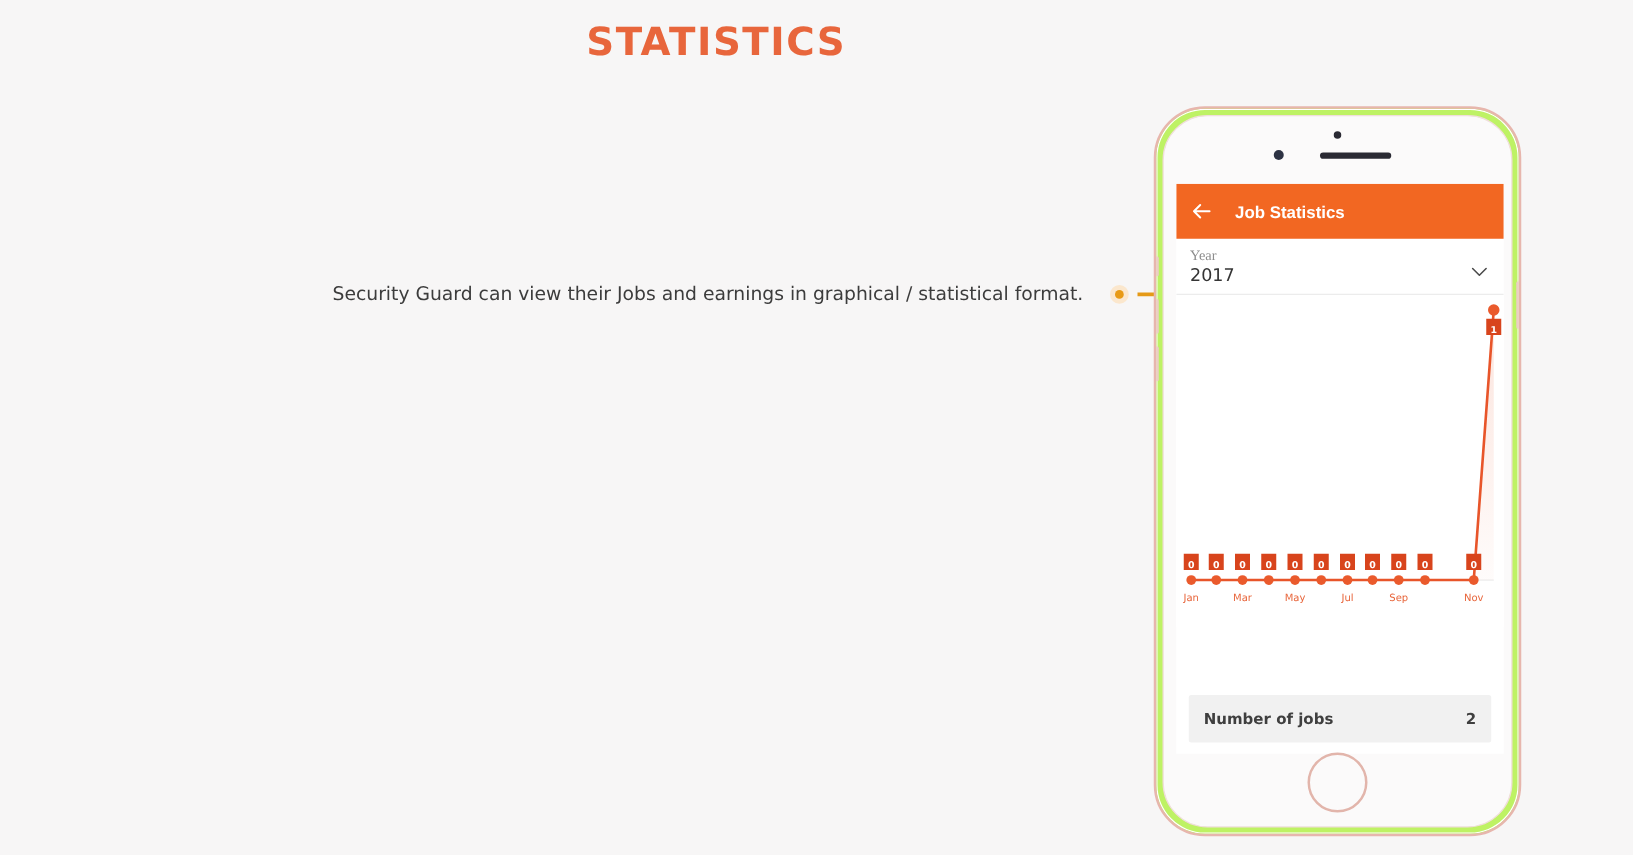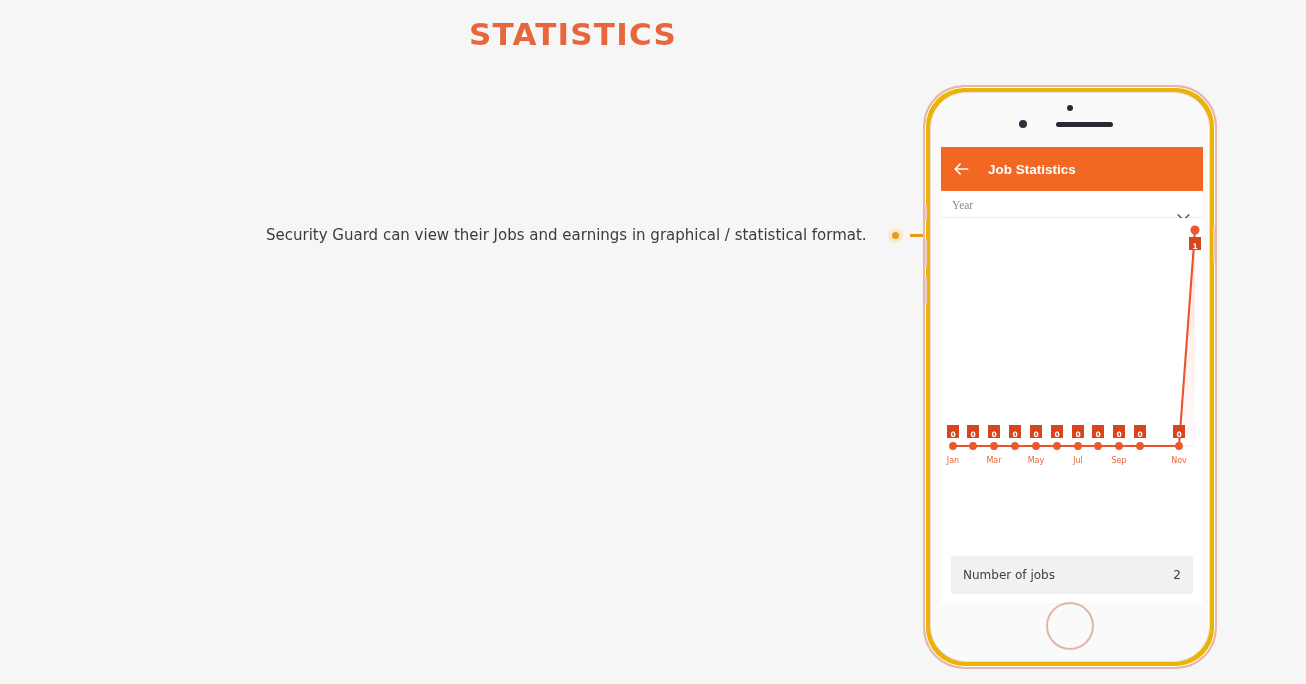--- a/index.html
+++ b/index.html
@@ -72,21 +72,21 @@
   }
 
   
   .phone {
     position: absolute;
     left: 923px;
     top: 85px;
     width: 294px;
     height: 584px;
     border-radius: 41px;
-    background: #eab308;
+    background: #bef264;
     border: 2px solid #e7b6ad;
     box-sizing: border-box;
     box-shadow: inset 0 0 0 1px #ffffff;
     overflow: hidden;
   }
   .phone-inner {
     position: absolute;
     left: 5px;
     top: 5px;
     right: 5px;
@@ -235,20 +235,21 @@
   
   .summary {
     position: absolute;
     left: 10px;
     right: 10px;
     bottom: 9px;
     background: #f1f1f1;
     border-radius: 2px;
     padding: 9px 12px 10px 12px;
     box-sizing: border-box;
+    font-weight: bold;
   }
   .sum-row {
     display: flex;
     justify-content: space-between;
     align-items: baseline;
     font-size: 12px;
     color: #3f3f3f;
     padding: 2.5px 0;
     font-family: "DejaVu Sans", sans-serif;
   }
@@ -280,20 +281,21 @@
 
     <div class="appbar">
       <svg class="back-icon" viewBox="0 0 24 24">
         <path d="M20 12 H5 M11 6 L5 12 L11 18" fill="none" stroke="#ffffff" stroke-width="1.9" stroke-linecap="round" stroke-linejoin="round"></path>
       </svg>
       <span class="appbar-title">Job Statistics</span>
     </div>
 
     <div class="year-row">
       <div class="year-label">Year</div>
+      <div class="year-value">2017</div>
       <svg class="chevron" viewBox="0 0 16 10">
         <path d="M2 2 L8 8 L14 2" fill="none" stroke="#4a4a4a" stroke-width="1.4" stroke-linecap="round" stroke-linejoin="round"></path>
       </svg>
     </div>
 
     <div class="chart-area">
       <svg class="chart-svg" viewBox="0 0 262 266" preserveAspectRatio="none">
         <defs>
           <linearGradient id="spikeFill" x1="0" y1="0" x2="0" y2="1">
             <stop offset="0%" stop-color="#e8552a" stop-opacity="0.16"></stop>

